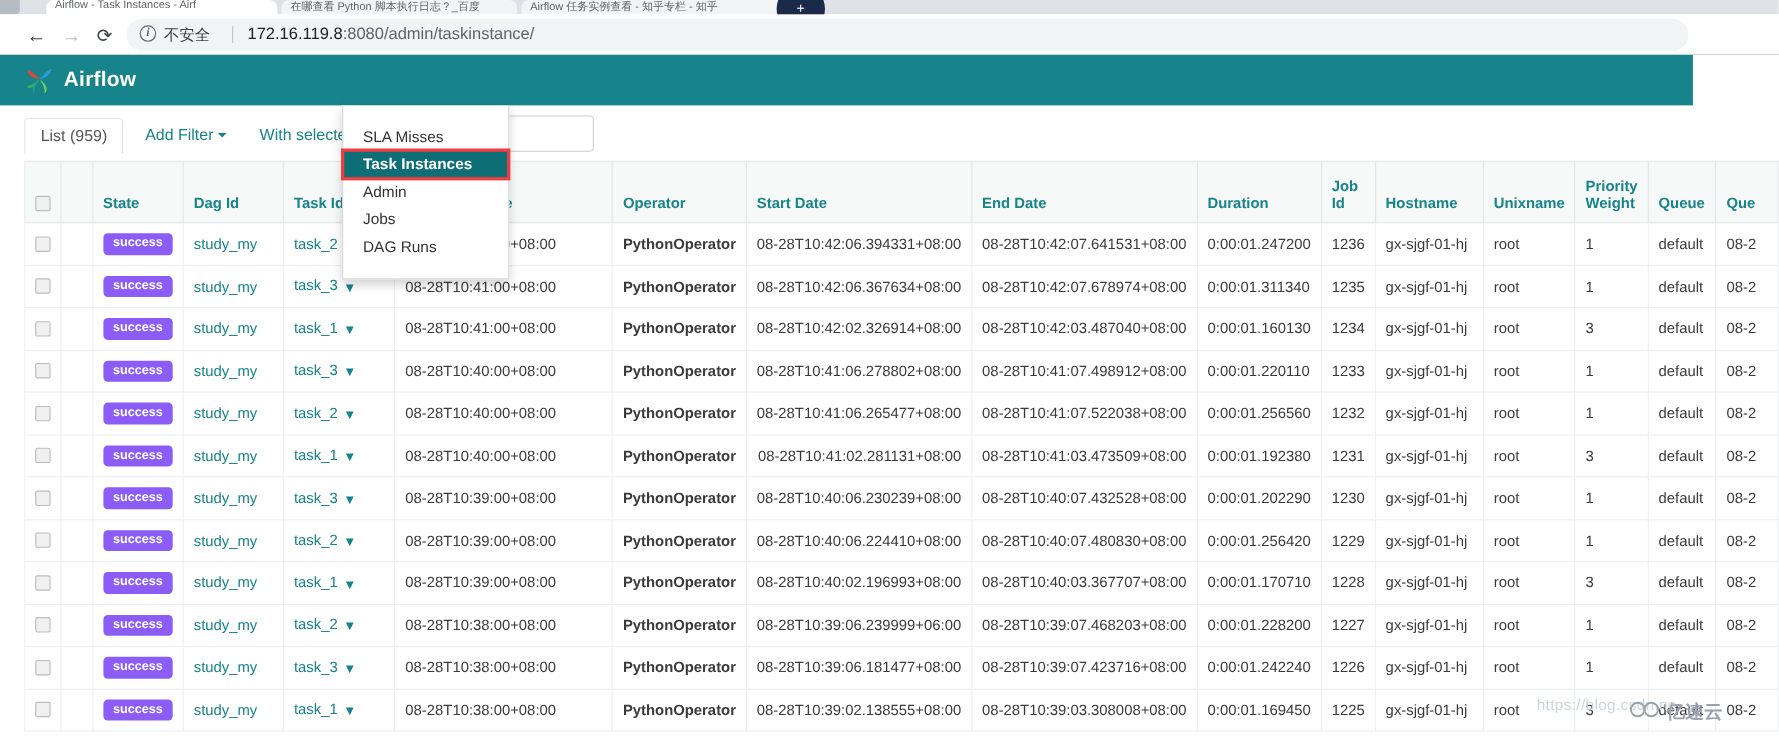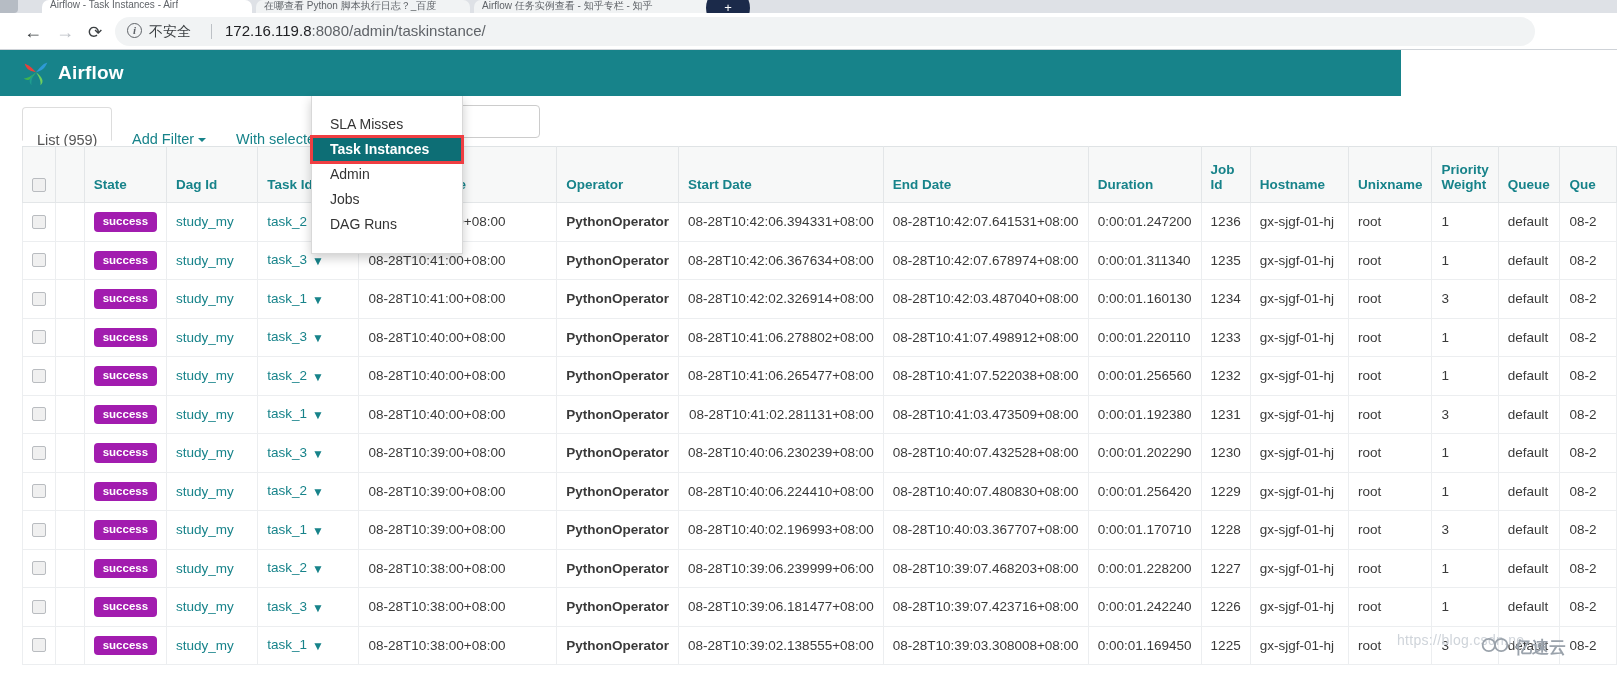--- a/index.html
+++ b/index.html
@@ -71,21 +71,21 @@
     position:absolute; left:96px; top:7px; width:1px; height:15px; background:#bdc1c6;
   }
   #url-text {
     position:absolute; left:110px; top:5px; font-size:15px; color:#202124;
     white-space:nowrap;
   }
   #url-text .dim { color:#5f6368; }
 
   
   #airflow-navbar {
-    position:absolute; left:0; top:50px; width:1401px; height:46px;
+    position:absolute; left:0; top:50px; width:1539px; height:46px;
     background:#17838a;
     padding-left:24px;
   }
   #brand {
     position:absolute; left:22px; top:8px; height:30px; display:flex;
     align-items:center; gap:8px; color:#fff; font-size:19px; font-weight:bold;
   }
   #airflow-logo { width:28px; height:28px; position:relative; }
   #brand-text { letter-spacing:0.2px; }
 
@@ -123,21 +123,21 @@
     position:relative; z-index:2;
   }
 
   
   #list-toolbar {
     position:absolute; left:0; top:96px; width:1617px; height:50px;
     background:#ffffff;
   }
   .tb-tab {
     position:absolute; top:11px; height:33px; line-height:33px;
-    font-size:14.5px; white-space:nowrap; padding:16px 14px;
+    font-size:14.5px; white-space:nowrap; padding:0 14px;
   }
   #tab-list {
     left:22px; color:#555; border:1px solid #ddd; border-bottom-color:#fff;
     border-radius:4px 4px 0 0; background:#fff;
   }
   #btn-add-filter { left:118px; color:#17838a; }
   #btn-with-selected { left:222px; color:#17838a; }
   #search-box {
     position:absolute; left:370px; top:9px; width:170px; height:33px;
     border:1px solid #ccc; border-radius:4px; background:#fff;
@@ -180,21 +180,21 @@
   .c-unix    { width:70px; }
   .c-prio    { width:58px; }
   .c-queue   { width:62px; }
   .c-qdttm   { width:60px; }
 
   .chk {
     width:14px; height:14px; border:1px solid #b9bcc0; border-radius:2px;
     background:#f0f0f0; display:block;
   }
   .badge-success {
-    display:inline-block; background:#a21caf; color:#fff;
+    display:inline-block; background:#8b5cf6; color:#fff;
     font-size:11.5px; font-weight:bold; padding:4px 9px 4px 9px;
     border-radius:4px; line-height:1;
   }
   .link { color:#17838a; }
   .filter-icon {
     display:inline-block; margin-left:5px; color:#17838a; font-size:12px;
     vertical-align:-1px;
   }
 
   

